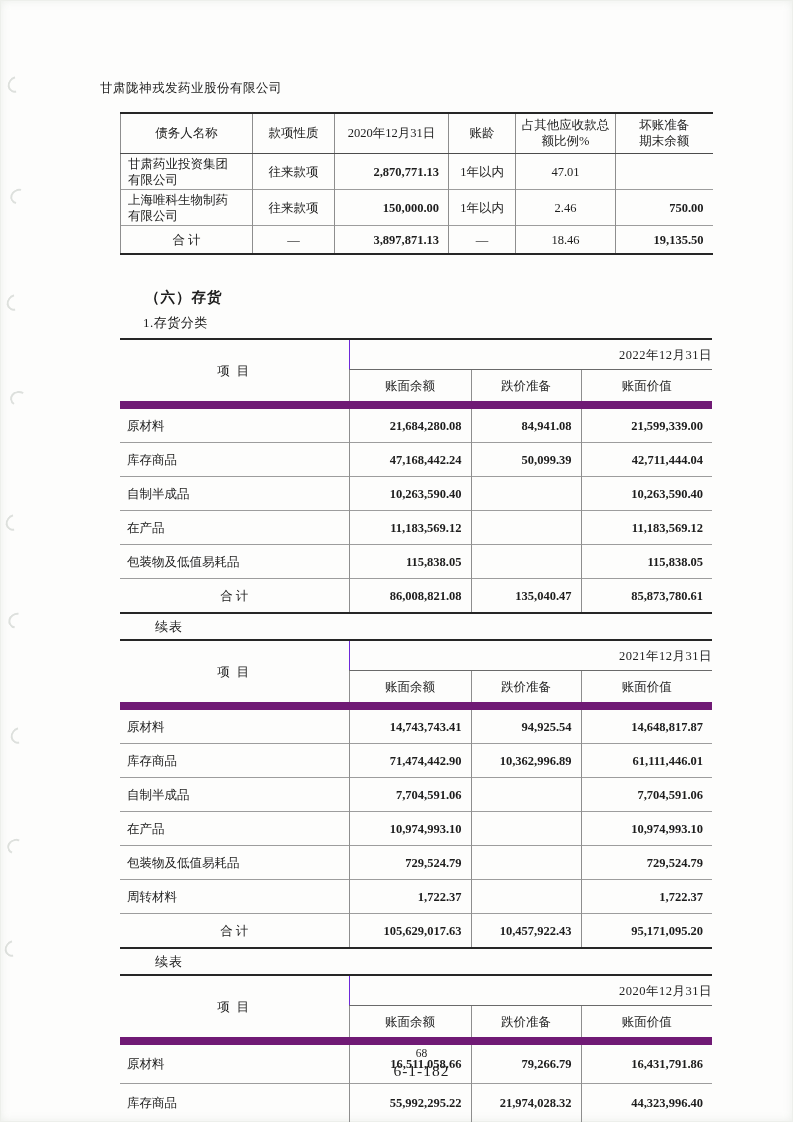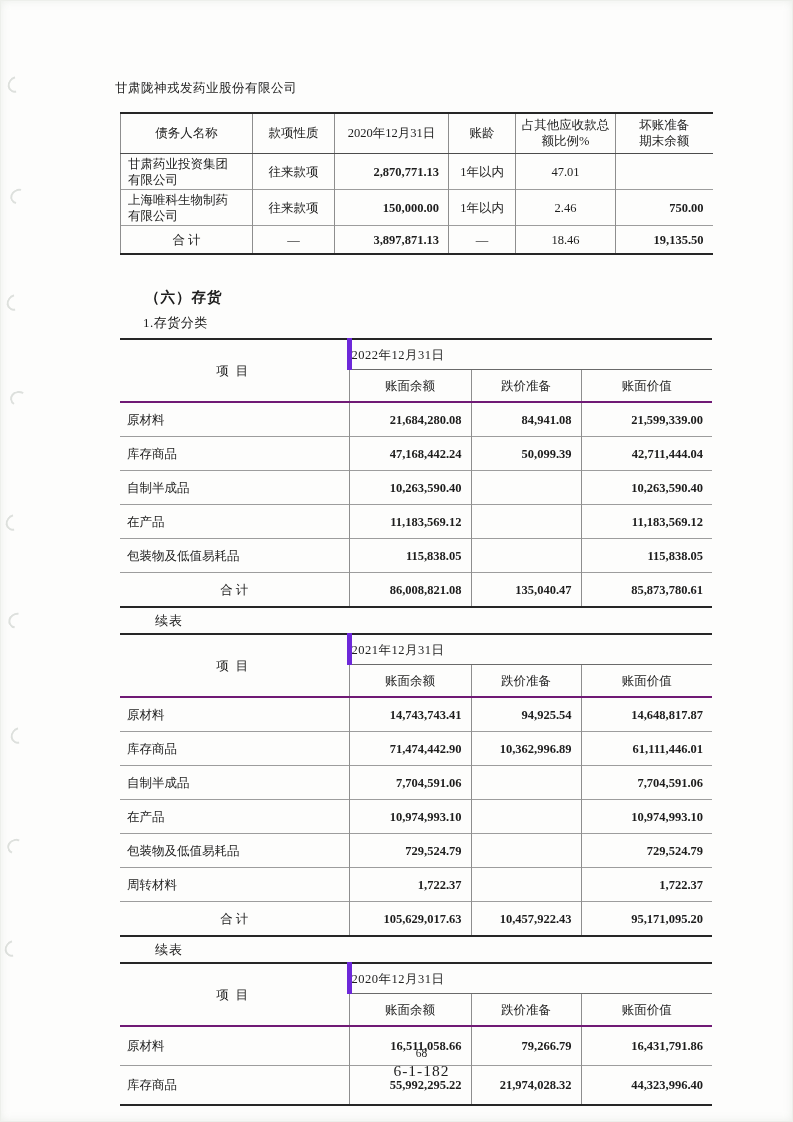--- a/index.html
+++ b/index.html
@@ -10,21 +10,21 @@
     box-shadow: inset 0 0 0 1px #edefeb, inset 0 0 10px rgba(185,195,186,0.30);
   }
   
   .scan-mark {
     position:absolute; width:11px; height:13px; border:2px solid rgba(150,158,150,0.30);
     border-radius:50%; border-top-color:transparent; border-right-color:transparent;
     transform:rotate(35deg);
   }
   
   .doc-header {
-    position:absolute; top:80px; left:115px; width:603px;
+    position:absolute; top:80px; left:100px; width:603px;
     display:flex; justify-content:space-between; align-items:baseline;
     font-size:12.5px; letter-spacing:0.5px;
   }
   .doc-header .hdr-right { border-bottom:1.4px solid #4a4a4a; padding-bottom:5px; }
   
   table { border-collapse:collapse; table-layout:fixed; font-size:12.5px; color:#1d1d1d; }
   td { vertical-align:middle; padding:1px 0; line-height:1.28; overflow:hidden; }
   .al-left   { text-align:left;  padding-left:7px;  padding-right:12px; }
   .al-center { text-align:center; }
   .al-right  { text-align:right; padding-right:9px;font-weight:bold; }
@@ -44,26 +44,26 @@
   
   .sec-heading  { position:absolute; top:288px; left:145px; font-size:14.5px; font-weight:bold; letter-spacing:1px; }
   .sec-subhead  { position:absolute; top:314px; left:143px; font-size:13px; letter-spacing:0.5px; }
   .inv-wrap { position:absolute; top:338px; left:120px; width:592px; }
   .cont-label { height:21px; margin-top:4px; padding-left:35px; font-size:13px; letter-spacing:1px; }
   .inv-table {
     width:592px;
     border-top:2.2px solid #262626; border-bottom:2.2px solid #262626;
   }
   .inv-table thead td.date-cell {
-    height:27px; text-align:left; letter-spacing:0.5px;
-    border-left:5px solid #6d28d9; border-bottom:1px solid #6a6a6a;
+    height:27px; text-align:right; letter-spacing:0.5px;
+    border-left:1px solid #6d28d9; border-bottom:1px solid #6a6a6a;
   }
   .inv-table thead td.sub-cell { height:29px; text-align:center; border-left:1px solid #8e8e8e; }
   .inv-table thead td.item-head { text-align:center; letter-spacing:2px; }
-  .inv-table thead tr.sub-row { border-bottom:2px solid #701a75; }
+  .inv-table thead tr.sub-row { border-bottom:8px solid #701a75; }
   .inv-table tbody td { height:31px; border-left:1px solid #8e8e8e; }
   .inv-table tbody td:first-child { border-left:none; }
   .inv-table tbody tr:not(:last-child) { border-bottom:1px solid #9d9d9d; }
   .inv-table.tall tbody td { height:36px; }
   
   .page-footer { position:absolute; left:0; top:1046px; width:100%; text-align:center; transform:translateX(25px); }
   .page-footer .pg  { font-size:11.5px; line-height:15px; }
   .page-footer .doc { font-size:15.5px; line-height:19px; letter-spacing:1px; }
 </style>
 </head>

